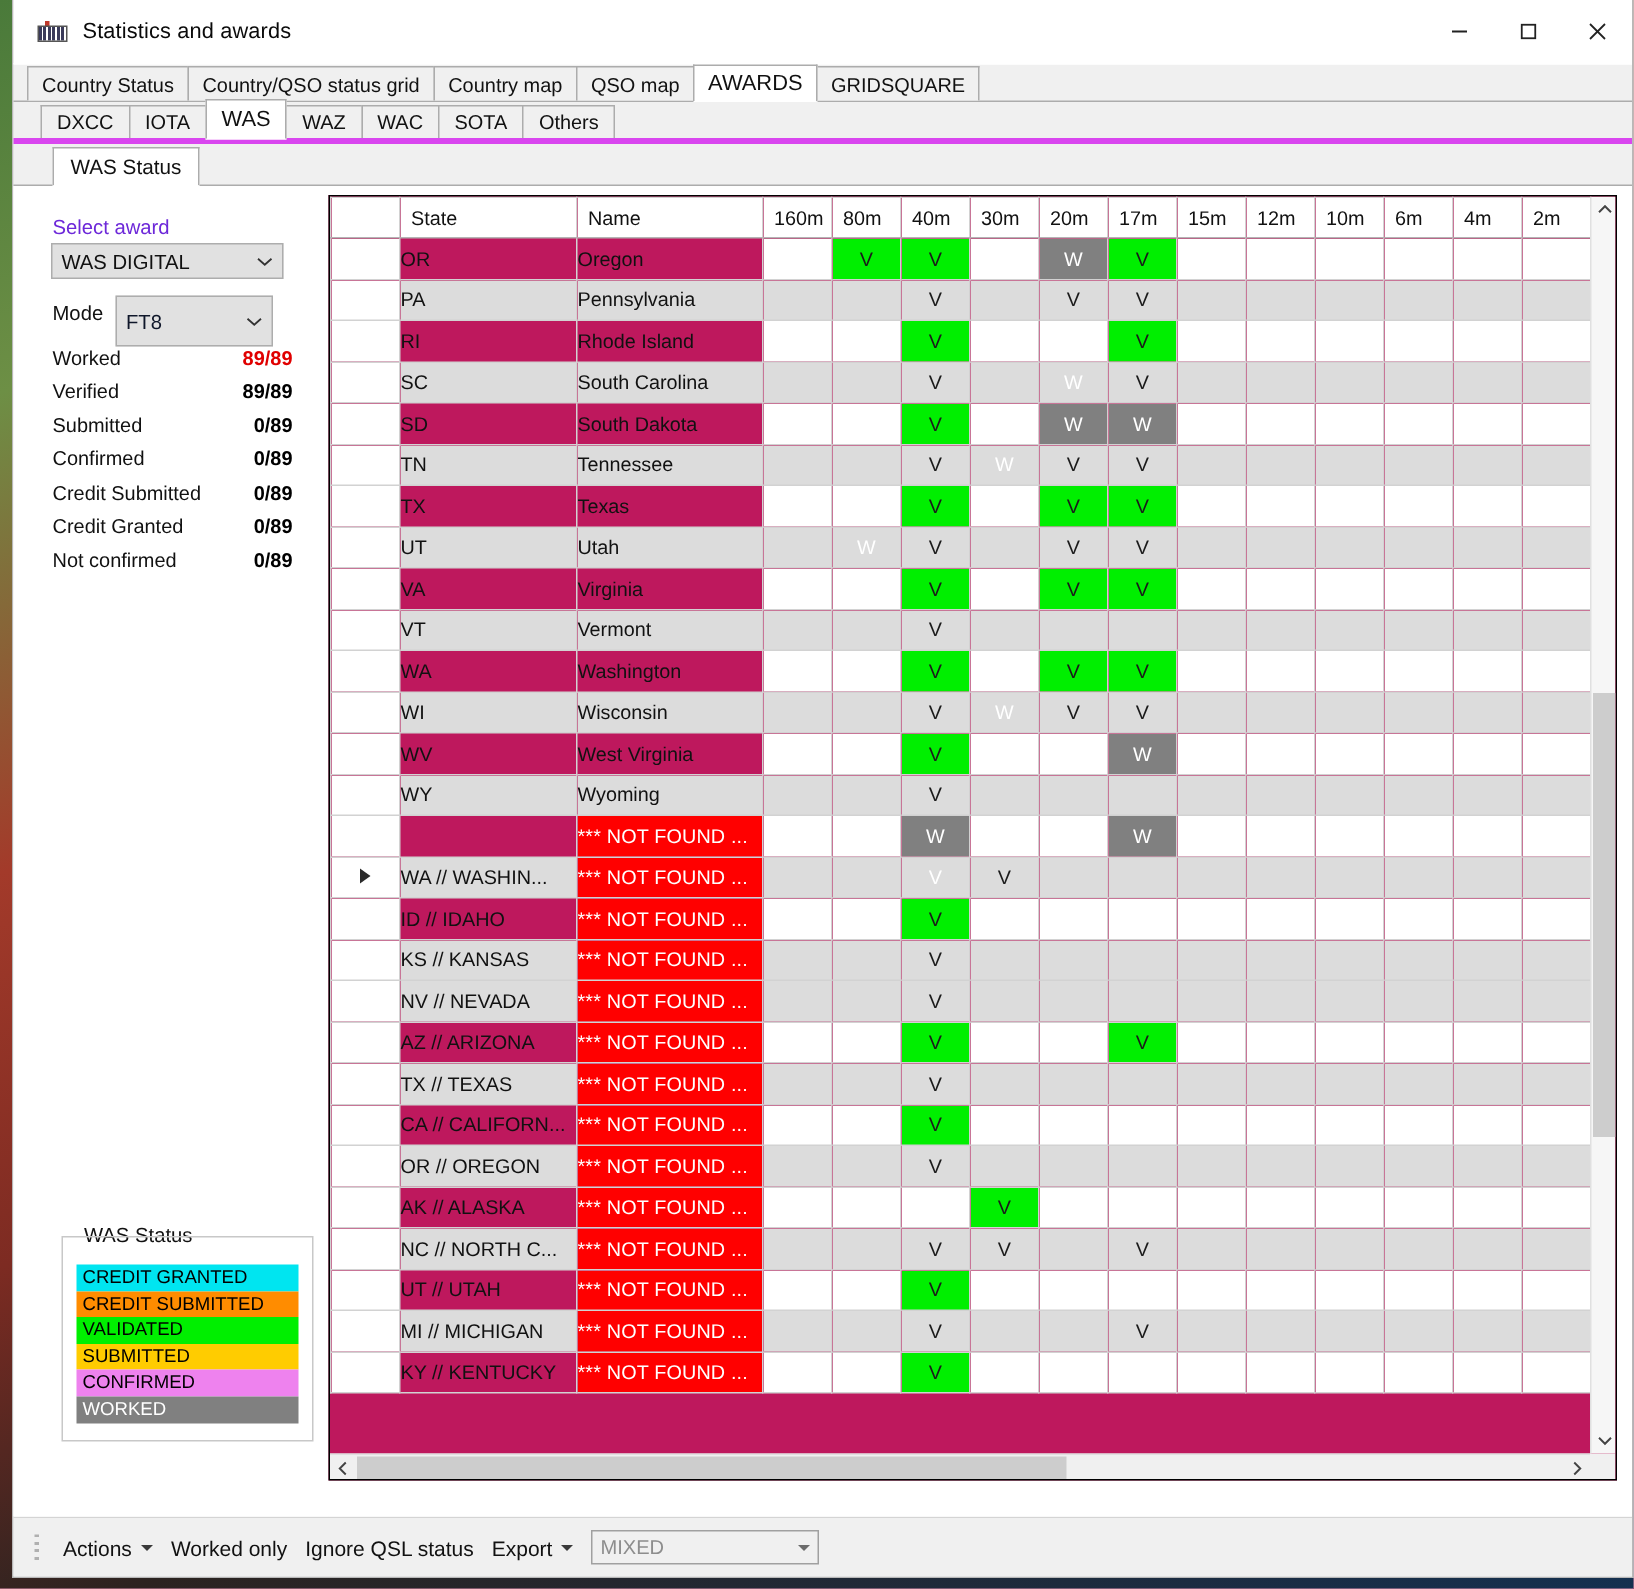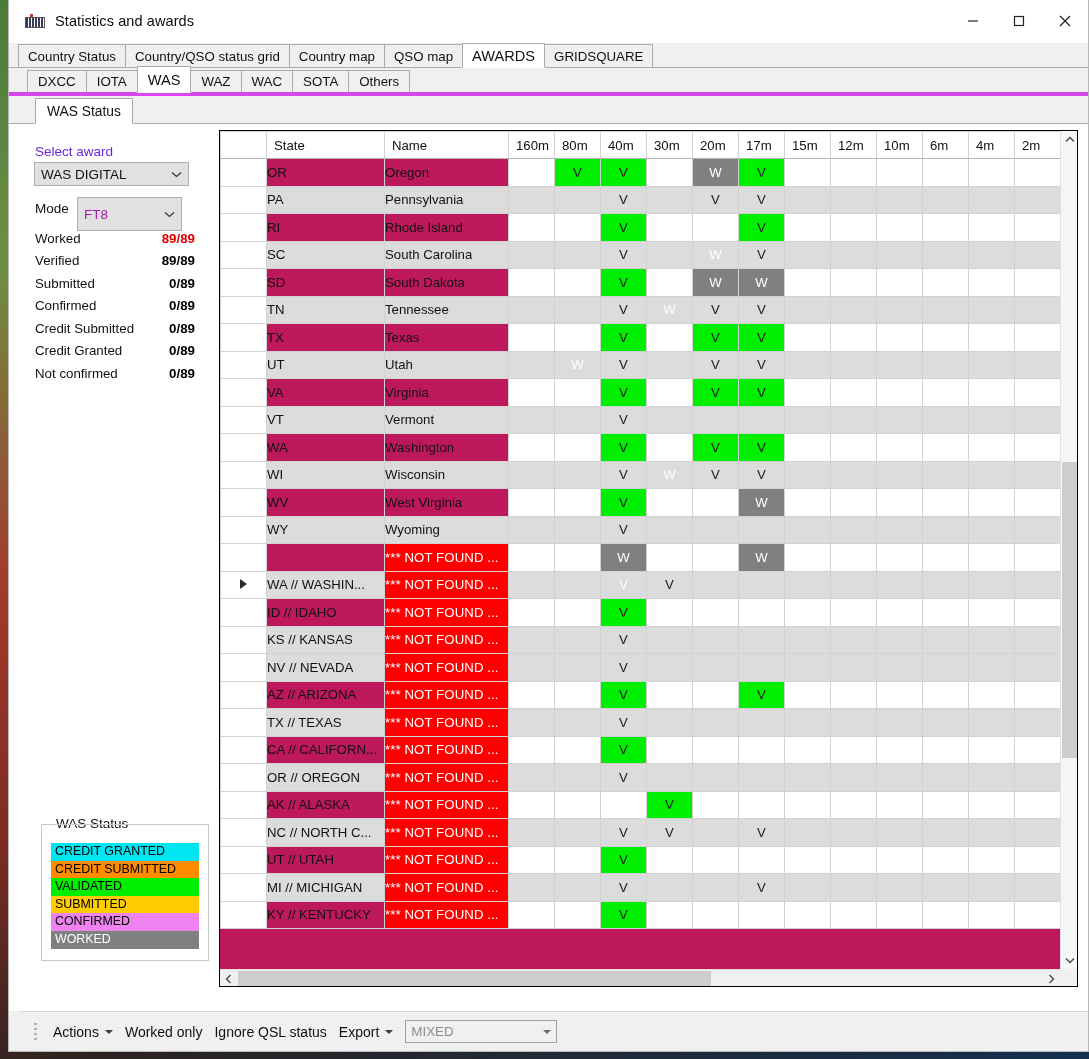--- a/index.html
+++ b/index.html
@@ -48,21 +48,21 @@
   #content{flex:1 1 auto;display:flex;background:#ffffff;position:relative;min-height:0;}
   #leftpane{width:210px;flex:0 0 210px;position:relative;background:#ffffff;}
   #rightpane{flex:1 1 auto;position:relative;background:#ffffff;padding:6px 10px 6px 0;box-sizing:border-box;}
   
   #sel-award-label{position:absolute;left:26px;top:20px;font-size:13.5px;color:#6d28d9;}
   #award-select{position:absolute;left:25px;top:38px;width:155px;height:24px;background:#e1e1e1;
      border:1px solid #adadad;box-sizing:border-box;display:flex;align-items:center;padding:0 6px;font-size:13.5px;color:#111;}
   #award-select .cv{flex:1 1 auto;}
   #mode-label{position:absolute;left:26px;top:77px;font-size:13.5px;color:#111;}
   #mode-select{position:absolute;left:68px;top:73px;width:105px;height:23px;background:#e1e1e1;
-     border:1px solid #adadad;box-sizing:border-box;display:flex;align-items:center;padding:16px 6px;font-size:13.5px;color:#a21caf;}
+     border:1px solid #adadad;box-sizing:border-box;display:flex;align-items:center;padding:16px 6px;font-size:13.5px;color:#0f172a;}
   #mode-select .cv{flex:1 1 auto;}
   .chev{width:11px;height:7px;flex:0 0 auto;}
   #stats{position:absolute;left:26px;top:103px;width:160px;}
   .strow{display:flex;height:22.5px;align-items:center;font-size:13.3px;}
   .strow .k{flex:1 1 auto;color:#111;}
   .strow .v{font-weight:bold;text-align:right;min-width:48px;}
   
   #legend{position:absolute;left:32px;top:700px;width:168px;height:137px;
           border:1px solid #c8c8c8;box-sizing:border-box;}
   #legend-title{position:absolute;left:42px;top:692px;background:#ffffff;padding:0 5px;font-size:13.5px;color:#111;}
@@ -94,21 +94,21 @@
   #vsb .ar{position:absolute;left:0;width:17px;height:17px;display:flex;align-items:center;justify-content:center;}
   #vsb .ar.up{top:0;} #vsb .ar.dn{bottom:0;}
   #vsb-thumb{position:absolute;left:1px;width:15px;top:331px;height:296px;background:#cdcdcd;}
   #hsb{position:absolute;left:0;bottom:0;right:17px;height:17px;background:#f0f0f0;border-top:1px solid #e0e0e0;box-sizing:border-box;}
   #hsb .ar{position:absolute;top:0;width:17px;height:17px;display:flex;align-items:center;justify-content:center;}
   #hsb .ar.lf{left:0;} #hsb .ar.rt{right:0;}
   #hsb-thumb{position:absolute;top:1px;left:18px;width:473px;height:15px;background:#cdcdcd;}
   #corner{position:absolute;right:0;bottom:0;width:17px;height:17px;background:#f0f0f0;}
   
   #toolbar{height:40px;flex:0 0 auto;background:#f0f0f0;border-top:1px solid #d4d4d4;
-           display:flex;align-items:center;padding-left:14px;box-sizing:border-box;margin-left:11px;}
+           display:flex;align-items:center;padding-left:14px;box-sizing:border-box;}
   #grip{width:3px;height:18px;margin-right:10px;
         background:repeating-linear-gradient(180deg,#b0b0b0 0 2px,transparent 2px 5px);}
   .tbitem{font-size:14px;color:#111;padding:0 6px;display:flex;align-items:center;gap:6px;height:26px;white-space:nowrap;}
   .tbcaret{width:0;height:0;border-top:4px solid #3a3a3a;border-left:4px solid transparent;border-right:4px solid transparent;}
   #mixed{margin-left:6px;width:152px;height:23px;background:#f0f0f0;border:1px solid #a0a0a0;
      box-sizing:border-box;display:flex;align-items:center;padding:0 5px;font-size:13.4px;color:#8d8d8d;gap:30px;}
   #mixed .cv{flex:1 1 auto;}
   #mixed .sc{width:0;height:0;border-top:4px solid #6b6b6b;border-left:4px solid transparent;border-right:4px solid transparent;}
 </style>
 </head>

